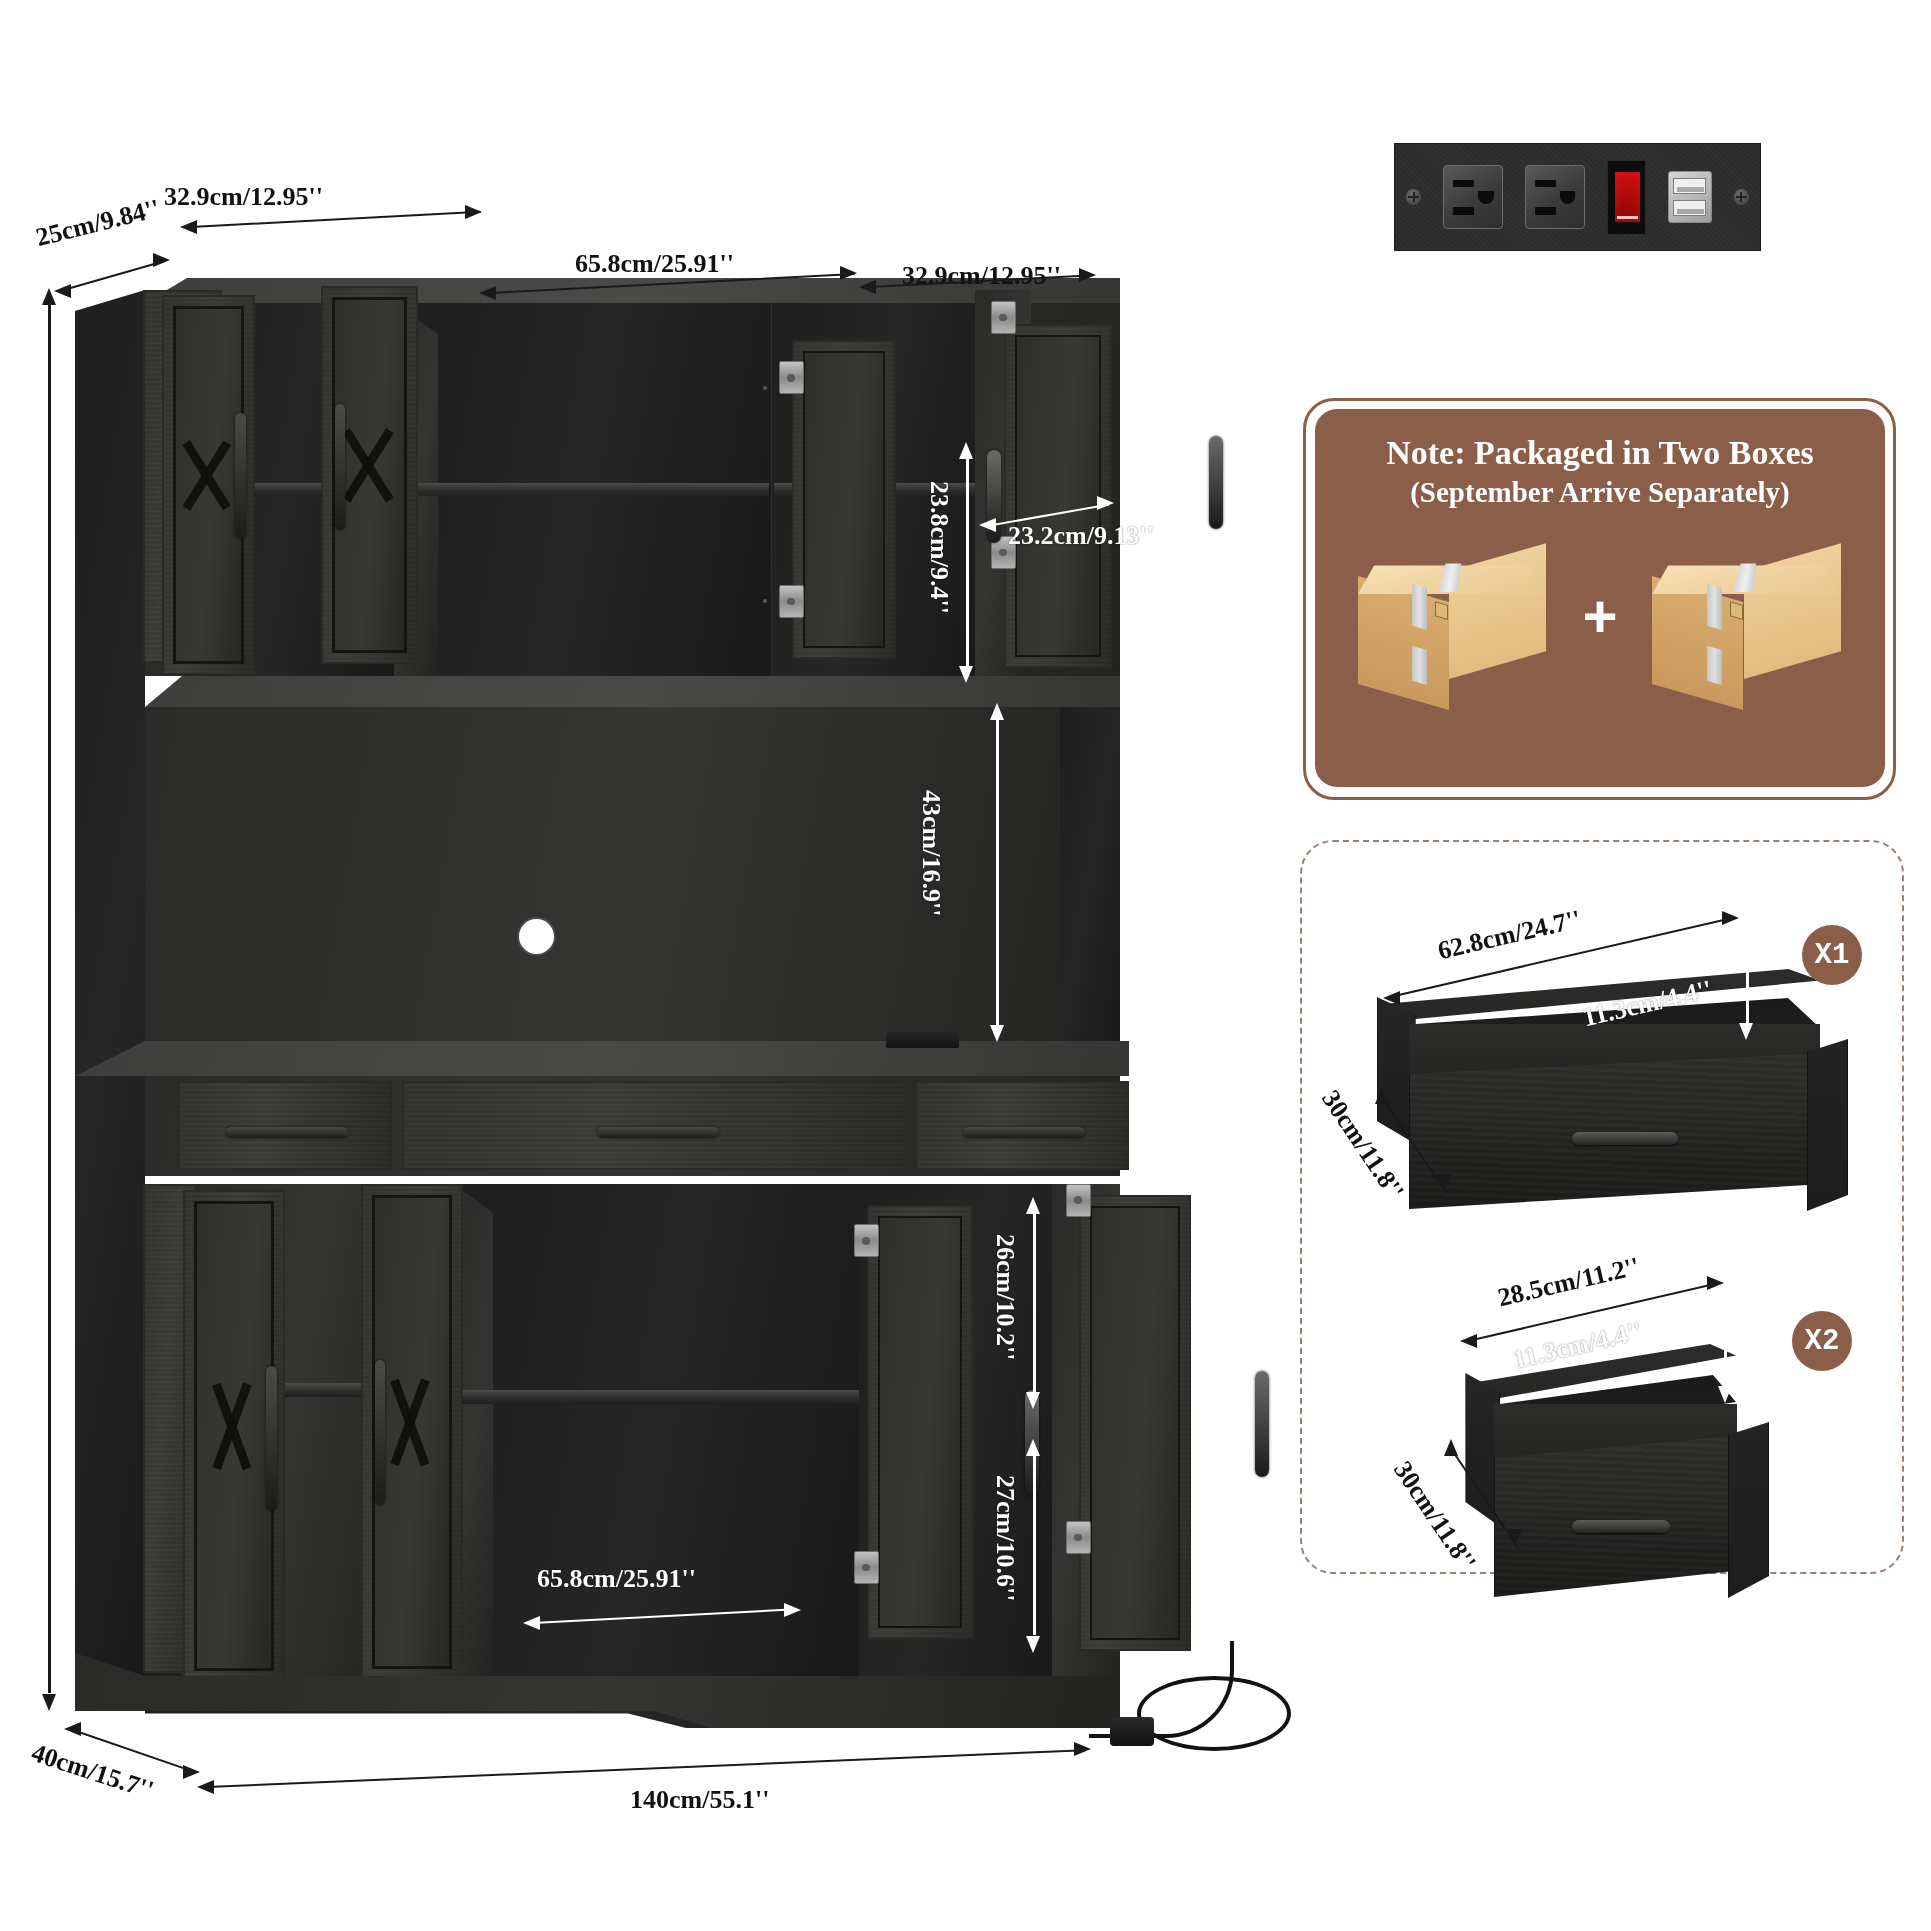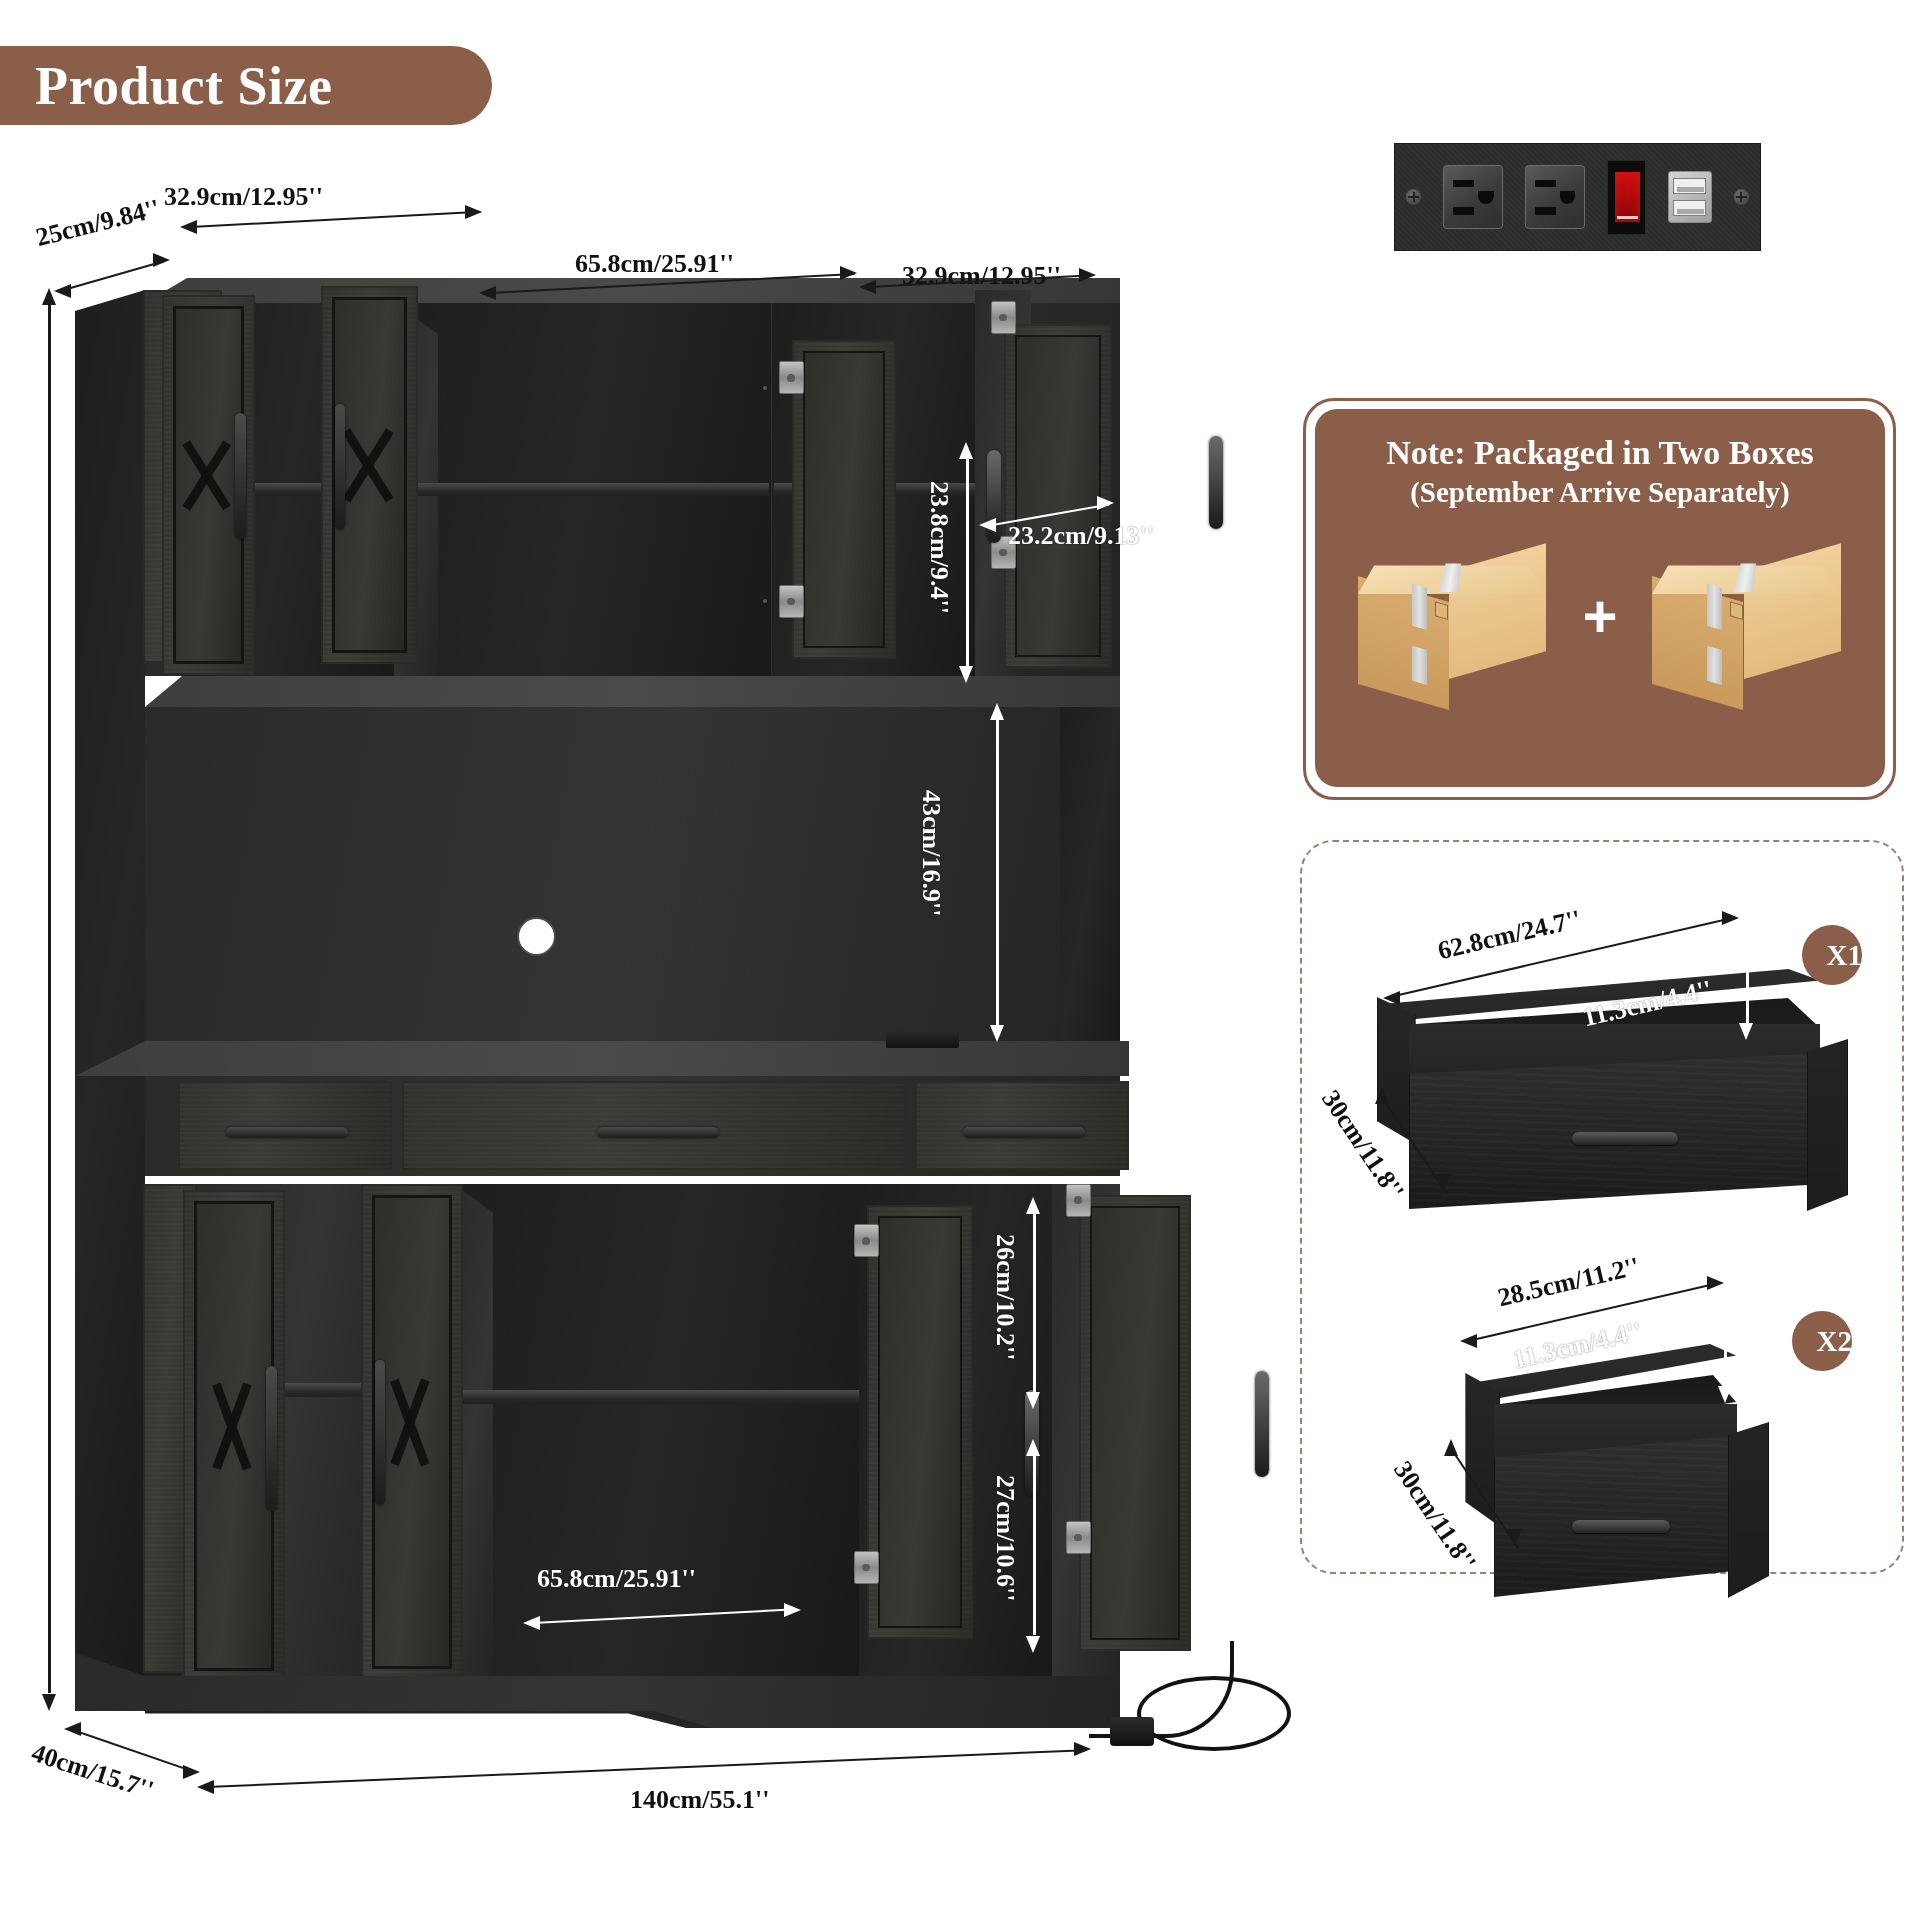--- a/index.html
+++ b/index.html
@@ -219,22 +219,22 @@
 
   
   .dash-panel {
     position: absolute; left: 1300px; top: 840px;
     width: 604px; height: 734px;
     border: 2.9px dashed #9b7f72; border-radius: 33px;
   }
   .qty-badge {
     position:absolute; width: 60px; height: 60px; border-radius: 50%;
     background:#8b5e4a; color:#fff; font-weight:bold; font-size: 29px;
-    display:flex; align-items:center; justify-content:flex-end;
-    font-family:Liberation Serif, serif;
+    display:flex; align-items:center; justify-content:center;
+    font-family:Liberation Mono, monospace;
   }
 
   
   .drw { position:absolute; }
   .drw .face {
     position:absolute;
     background:
       repeating-linear-gradient(2deg, rgba(255,255,255,.018) 0 2.9px, rgba(0,0,0,.03) 2.9px 6.8px),
       linear-gradient(180deg,#2f2f2e,#242423 60%,#1b1b1a);
     border:1px solid #141414;
@@ -256,23 +256,20 @@
     position:absolute; height:12.6px; border-radius:6.8px;
     background: linear-gradient(180deg,#5b5b59,#232322);
     box-shadow: 0 1px 1.9px rgba(0,0,0,.8);
   }
 </style>
 </head>
 <body>
 
 <div id="stage">
 
-  <div class="title-banner">
-    <span class="t">Product Size</span>
-  </div>
 
   <div class="power-panel">
     <div class="pp-screw"></div>
     <div class="outlet">
       <div class="sl s1"></div>
         <div class="sl s2"></div>
         <div class="rnd"></div>
     </div>
     <div class="outlet">
       <div class="sl s1"></div>

